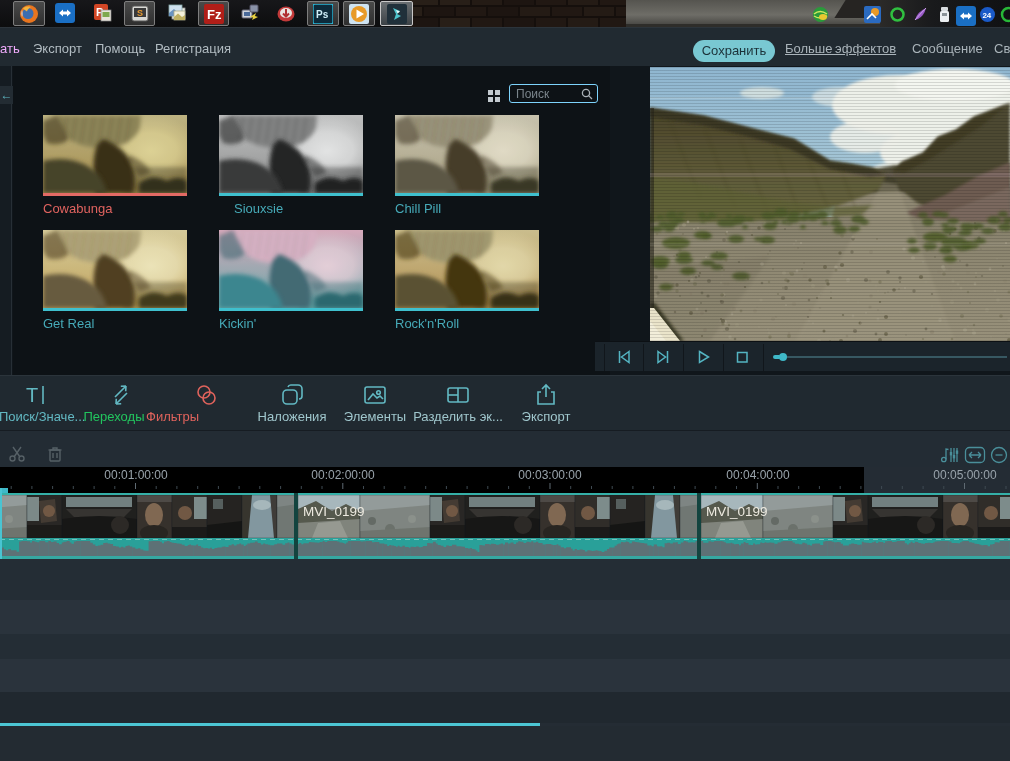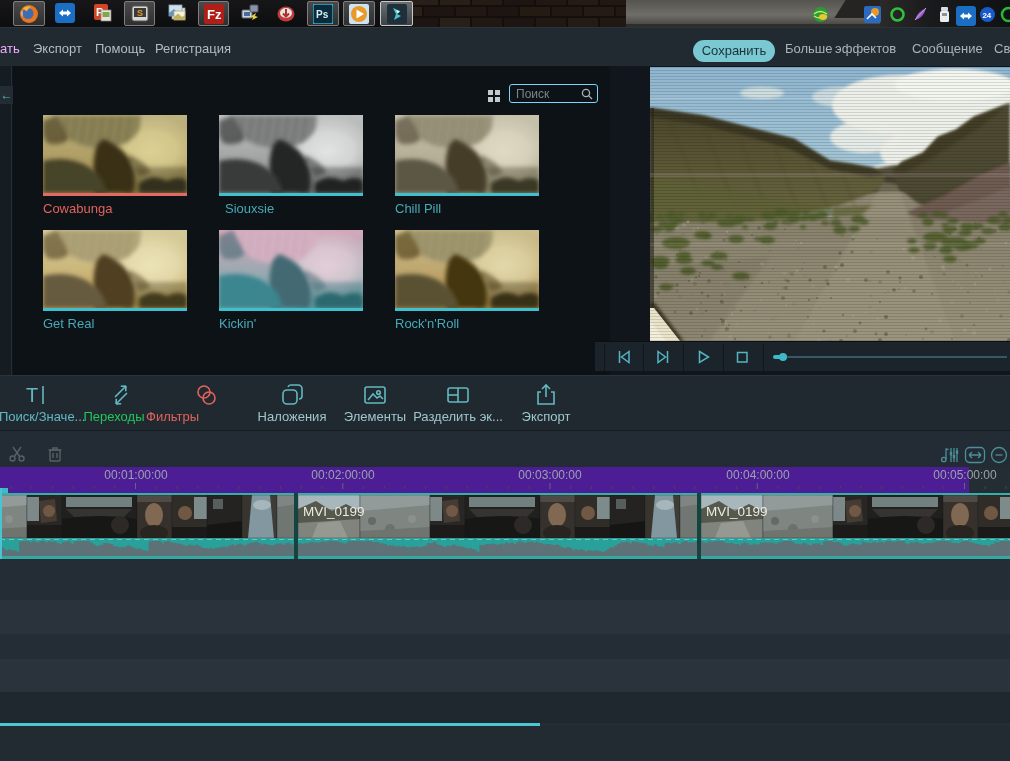--- a/index.html
+++ b/index.html
@@ -146,21 +146,21 @@
           <circle cx="8.5" cy="8.5" r="6.5" fill="none" stroke="#28b838" stroke-width="2.5"></circle>
         </svg></div>
   </div>
 
   <div class="abs" style="left:0;top:27px;width:1010px;height:39px;background:#212a31;border-top:1px solid #2c343b;">
     <div class="abs" style="left:0px;top:13px;font-size:13px;color:#f0abfc;">ать</div>
     <div class="abs" style="left:33px;top:13px;font-size:13px;color:#b2bcc2;">Экспорт</div>
     <div class="abs" style="left:95px;top:13px;font-size:13px;color:#b2bcc2;">Помощь</div>
     <div class="abs" style="left:155px;top:13px;font-size:13px;color:#b2bcc2;">Регистрация</div>
     <div class="abs" style="left:693px;top:12px;width:82px;height:22px;border-radius:11px;background:#79c8d2;color:#1b3138;font-size:13px;text-align:center;line-height:22px;">Сохранить</div>
-    <div class="abs" style="left:785px;top:13px;font-size:13px;color:#aab4ba;">Больше эффектов</div>
+    <div class="abs" style="left:785px;top:13px;font-size:13px;color:#aab4ba;text-decoration:underline;">Больше эффектов</div>
     <div class="abs" style="left:912px;top:13px;font-size:13px;color:#aab4ba;">Сообщение</div>
     <div class="abs" style="left:994px;top:13px;font-size:13px;color:#aab4ba;">Св</div>
   </div>
 
   <div class="abs" style="left:0;top:66px;width:1010px;height:309px;background:#10161b;">
 
     <div class="abs" style="left:0;top:0;width:12px;height:309px;background:#151c22;border-right:1px solid #272f36;"></div>
     <div class="abs" style="left:0;top:20px;width:13px;height:18px;background:#232c33;color:#5fb8c4;font-size:12px;line-height:18px;text-align:center;">←</div>
 
     <div class="abs" style="left:13px;top:0;width:597px;height:309px;background:#0d1216;">
@@ -248,21 +248,21 @@
             <line x1="69" y1="2" x2="65" y2="28" stroke="#282828" stroke-width="1.2" opacity="0.25"></line>
             <line x1="78" y1="2" x2="74" y2="28" stroke="#282828" stroke-width="1.2" opacity="0.25"></line>
             <line x1="87" y1="2" x2="83" y2="28" stroke="#282828" stroke-width="1.2" opacity="0.25"></line>
           </g>
           <path d="M60,24 Q82,32 89,50 Q94,64 90,78 L52,78 Q48,46 54,30 Z" fill="#282828" filter="url(#bl1)"></path>
           <path d="M86,40 Q102,46 108,58 L96,62 Q90,50 84,46 Z" fill="#282828" opacity="0.5" filter="url(#bl1)"></path>
           <path d="M0,46 Q26,40 46,52 Q60,60 64,78 L0,78 Z" fill="#3e3e3e" filter="url(#bl1)"></path>
           <path d="M0,6 L14,0 L26,24 Q16,32 4,28 L0,20 Z" fill="#282828" opacity="0.6" filter="url(#bl1)"></path>
           <rect width="144" height="78" fill="#10181c" opacity="0.07"></rect>
         </svg><div style="position:absolute;left:0;top:78px;width:144px;height:3px;background:#3fc0ce;"></div></div>
-      <div style="position:absolute;left:225px;top:201px;font-size:13px;color:#46aab8;">Siouxsie</div>
+      <div style="position:absolute;left:234px;top:201px;font-size:13px;color:#46aab8;">Siouxsie</div>
       <div style="position:absolute;left:395px;top:115px;width:144px;height:81px;"><svg width="144" height="78" viewBox="0 0 144 78" style="">
           <defs>
             <linearGradient id="sk2" x1="0" y1="0" x2="0" y2="1">
               <stop offset="0" stop-color="#d5cfb9"></stop>
               <stop offset="1" stop-color="#b4aa8a"></stop>
             </linearGradient>
             <radialGradient id="sun2" cx="0.5" cy="0.5" r="0.5">
               <stop offset="0" stop-color="#f0e9d2" stop-opacity="1"></stop>
               <stop offset="0.5" stop-color="#f0e9d2" stop-opacity="0.75"></stop>
               <stop offset="1" stop-color="#f0e9d2" stop-opacity="0"></stop>
@@ -978,21 +978,21 @@
           <rect x="1.5" y="2.5" width="19" height="15" rx="4"></rect>
           <path d="M5,10 L17,10 M5,10 L8,7 M5,10 L8,13 M17,10 L14,7 M17,10 L14,13"></path>
         </g>
       </svg>
       <svg width="18" height="18" viewBox="0 0 18 18" style="position:absolute;left:990px;top:15px;">
         <circle cx="9" cy="9" r="7.5" stroke="#4a8f9a" stroke-width="1.3" fill="none"></circle>
         <line x1="5.5" y1="9" x2="12.5" y2="9" stroke="#4a8f9a" stroke-width="1.3"></line>
       </svg>
   </div>
 
-  <div class="abs" style="left:0;top:467px;width:969px;height:26px;background:#4c1d95;">
+  <div class="abs" style="left:0;top:467px;width:864px;height:26px;background:#000000;">
     <div style="position:absolute;left:96px;top:1px;width:80px;text-align:center;font-size:12px;color:#99a3ab;">00:01:00:00</div>
       <div style="position:absolute;left:303px;top:1px;width:80px;text-align:center;font-size:12px;color:#99a3ab;">00:02:00:00</div>
       <div style="position:absolute;left:510px;top:1px;width:80px;text-align:center;font-size:12px;color:#99a3ab;">00:03:00:00</div>
       <div style="position:absolute;left:718px;top:1px;width:80px;text-align:center;font-size:12px;color:#99a3ab;">00:04:00:00</div>
       <div style="position:absolute;left:925px;top:1px;width:80px;text-align:center;font-size:12px;color:#99a3ab;">00:05:00:00</div>
       <svg width="1010" height="22" viewBox="0 0 1010 22" style="position:absolute;left:0;top:0;">
         <line x1="11.2" y1="19" x2="11.2" y2="22" stroke="#3f4a52" stroke-width="1"></line>
         <line x1="31.9" y1="19" x2="31.9" y2="22" stroke="#3f4a52" stroke-width="1"></line>
         <line x1="52.6" y1="19" x2="52.6" y2="22" stroke="#3f4a52" stroke-width="1"></line>
         <line x1="73.3" y1="19" x2="73.3" y2="22" stroke="#3f4a52" stroke-width="1"></line>

